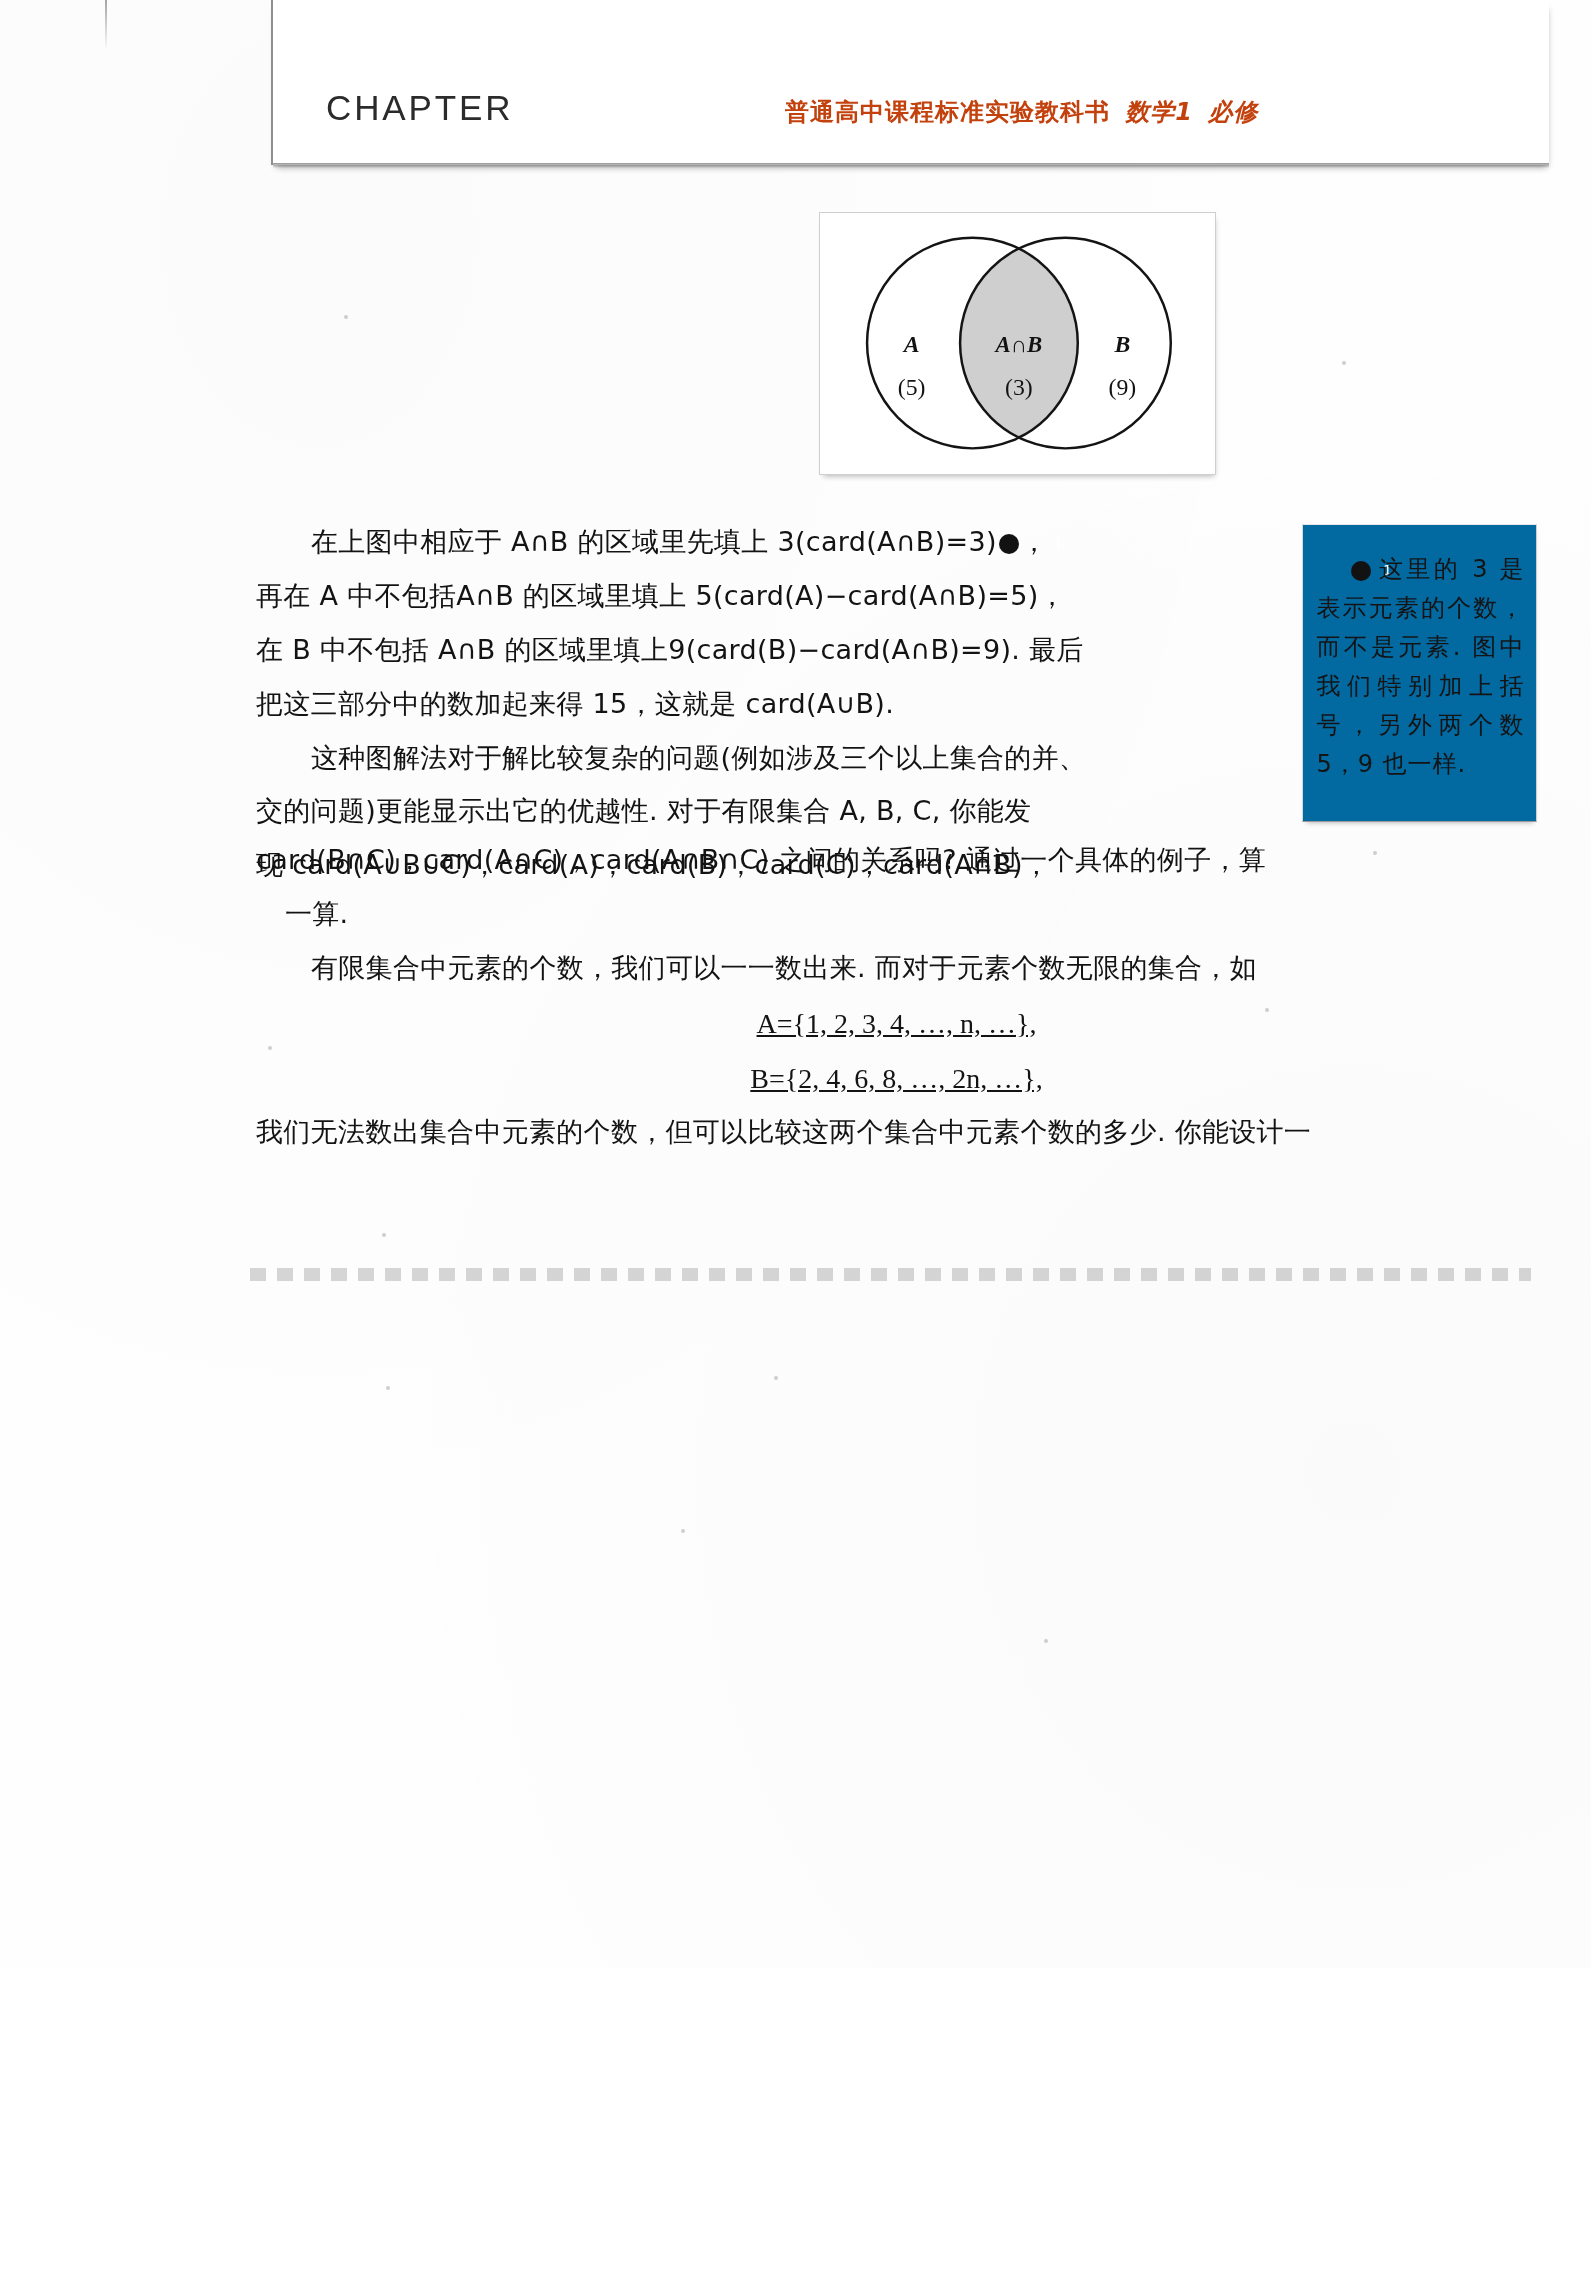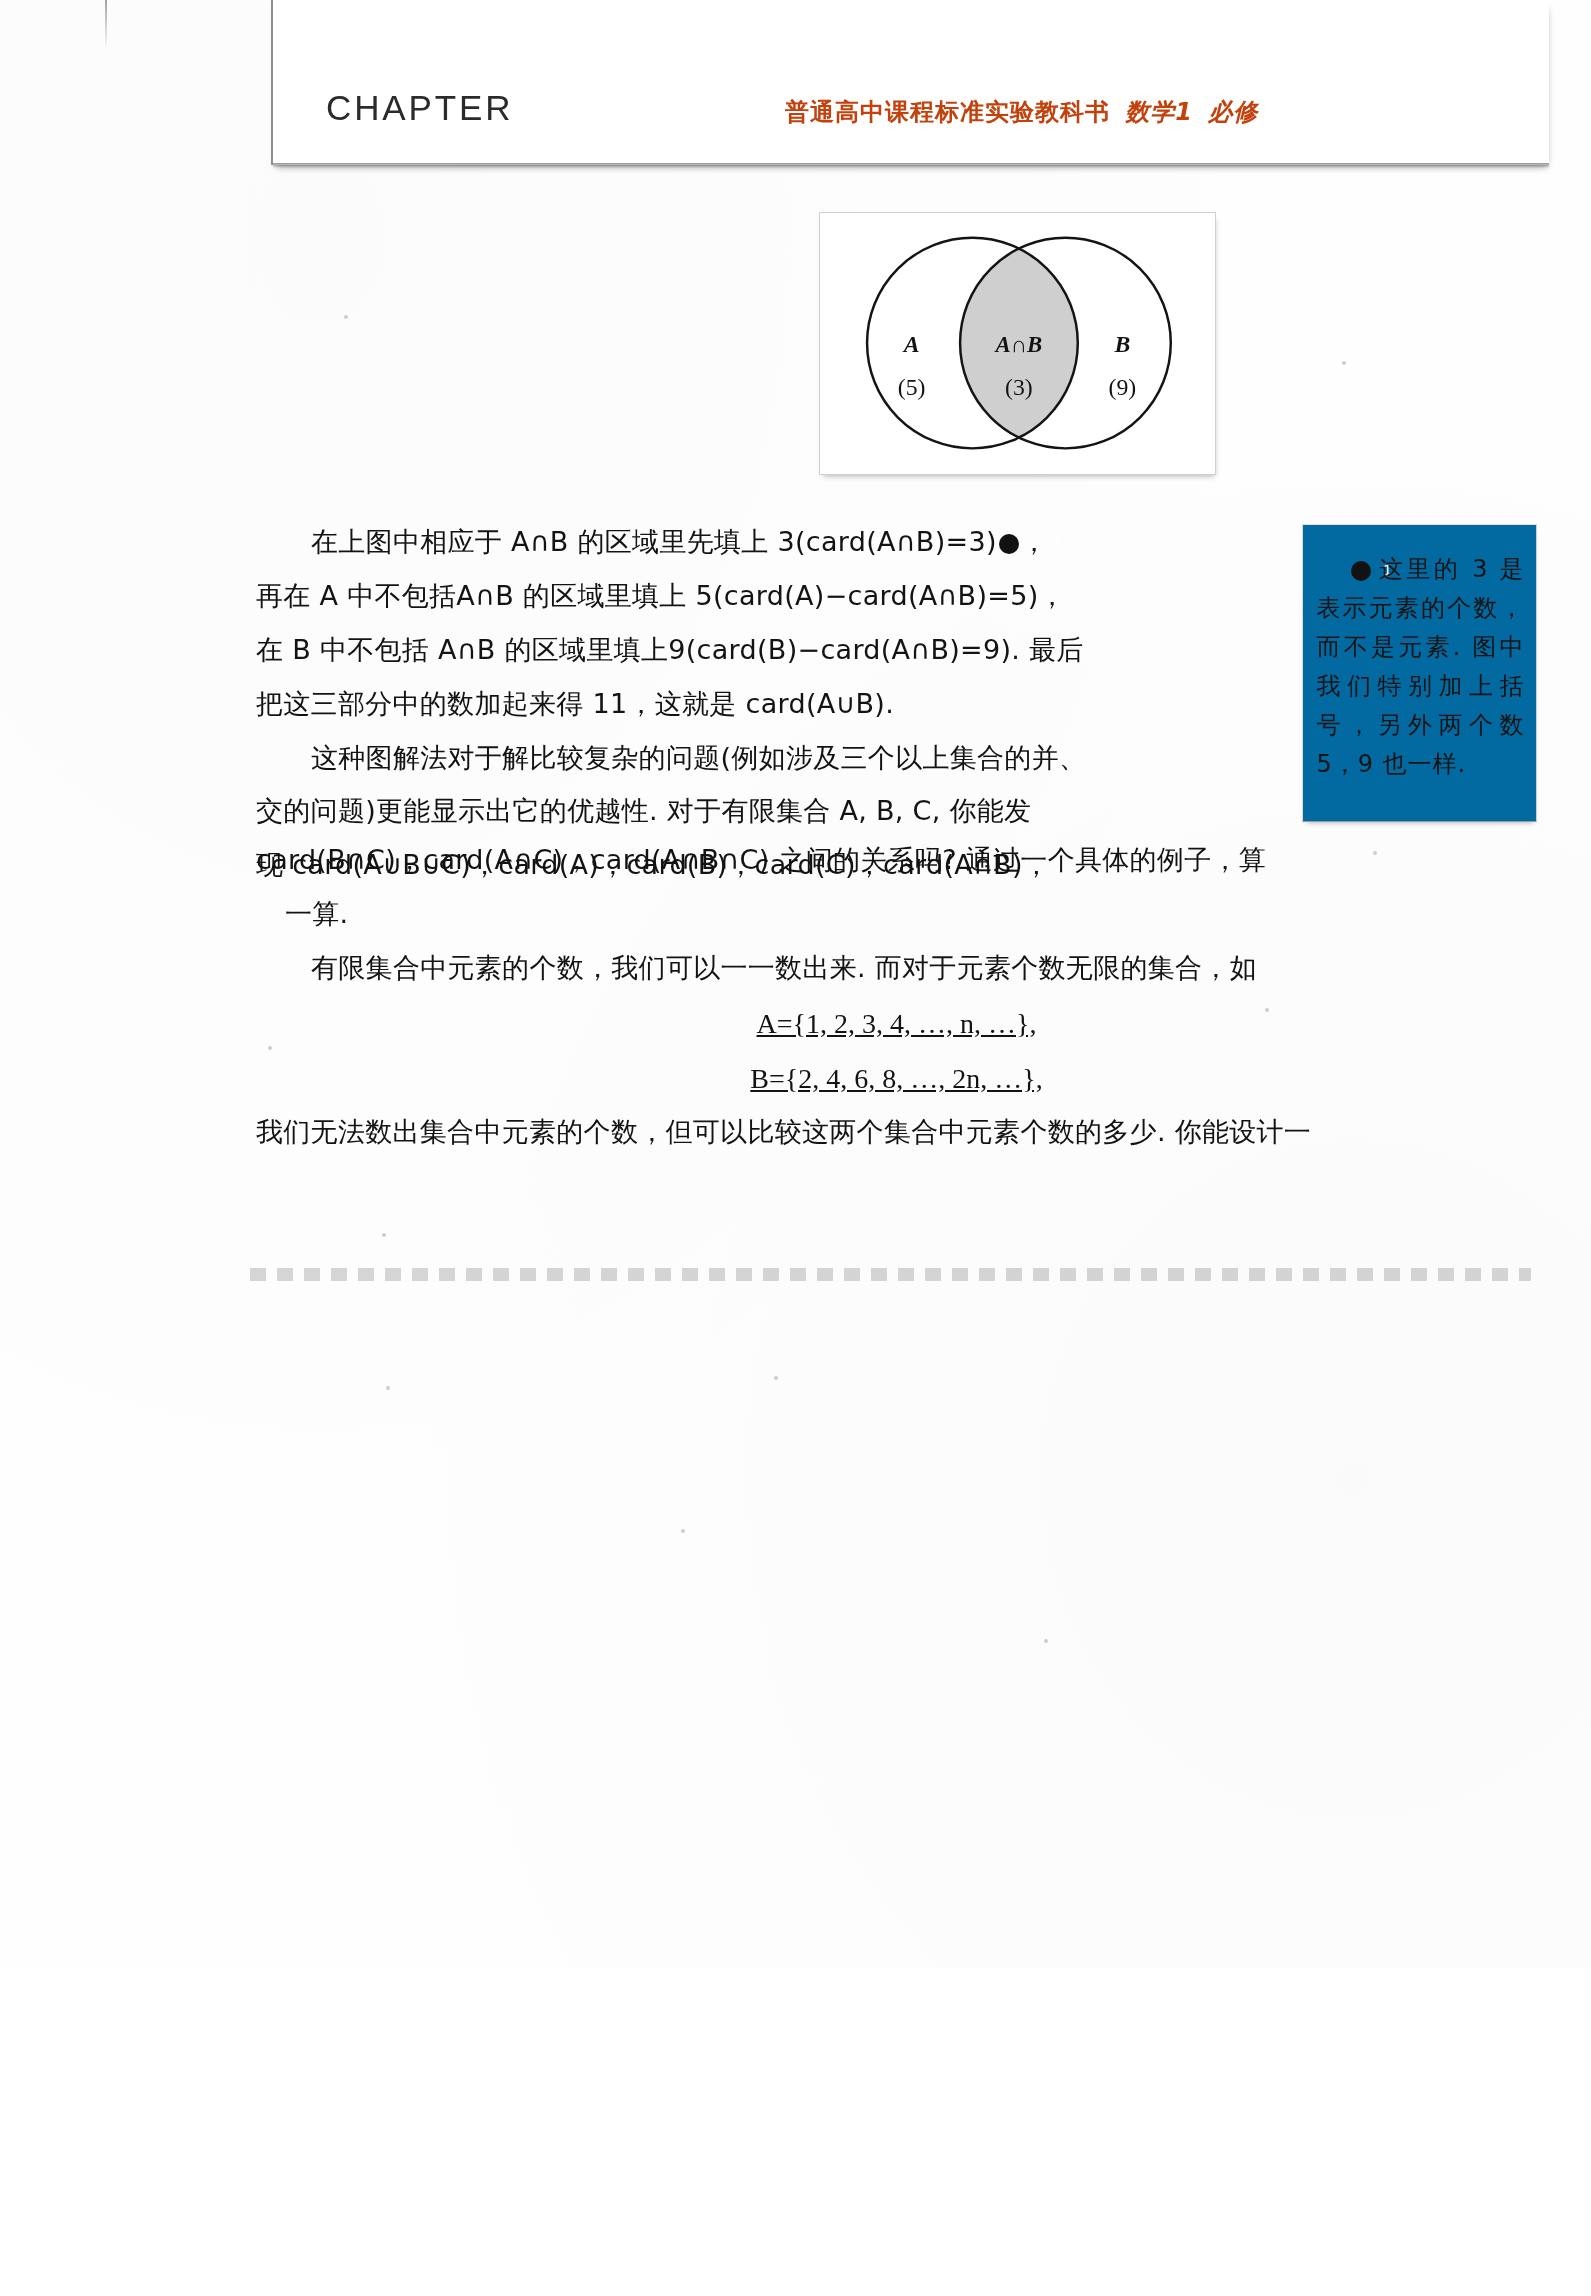--- a/index.html
+++ b/index.html
@@ -280,21 +280,21 @@
       <text x="318" y="192" font-family="Liberation Serif, DejaVu Serif, serif" font-size="25" fill="#131313" text-anchor="middle">(9)</text>
     </svg>
   </div>
 
   <div class="body-col">
 
     <p class="ptext indent"><span>在上图中相应于 A∩B 的区域里先填上 3(card(A∩B)=3)</span><span class="fnmark">1</span><span>，</span></p>
 
     <p class="ptext">再在 A 中不包括A∩B 的区域里填上 5(card(A)−card(A∩B)=5)，</p>
     <p class="ptext">在 B 中不包括 A∩B 的区域里填上9(card(B)−card(A∩B)=9). 最后</p>
-    <p class="ptext">把这三部分中的数加起来得 11，这就是 card(A∪B).</p>
+    <p class="ptext">把这三部分中的数加起来得 15，这就是 card(A∪B).</p>
 
     <p class="ptext indent">这种图解法对于解比较复杂的问题(例如涉及三个以上集合的并、</p>
     <p class="ptext">交的问题)更能显示出它的优越性. 对于有限集合 A, B, C, 你能发</p>
     <p class="ptext">现 card(A∪B∪C)，card(A)，card(B)，card(C)，card(A∩B)，</p>
   </div>
 
   <div class="body-col" style="top:834px; width:1281px;">
     <p class="ptext">card(B∩C)，card(A∩C)，card(A∩B∩C) 之间的关系吗? 通过一个具体的例子，算</p>
     <p class="ptext" style="text-indent:29px">一算.</p>
     <p class="ptext indent">有限集合中元素的个数，我们可以一一数出来. 而对于元素个数无限的集合，如</p>

